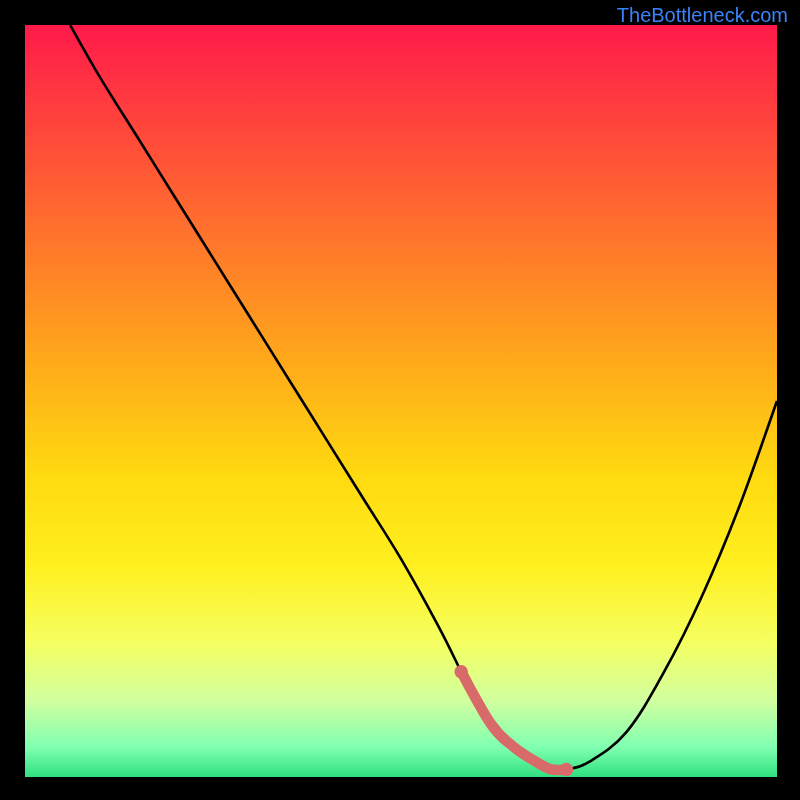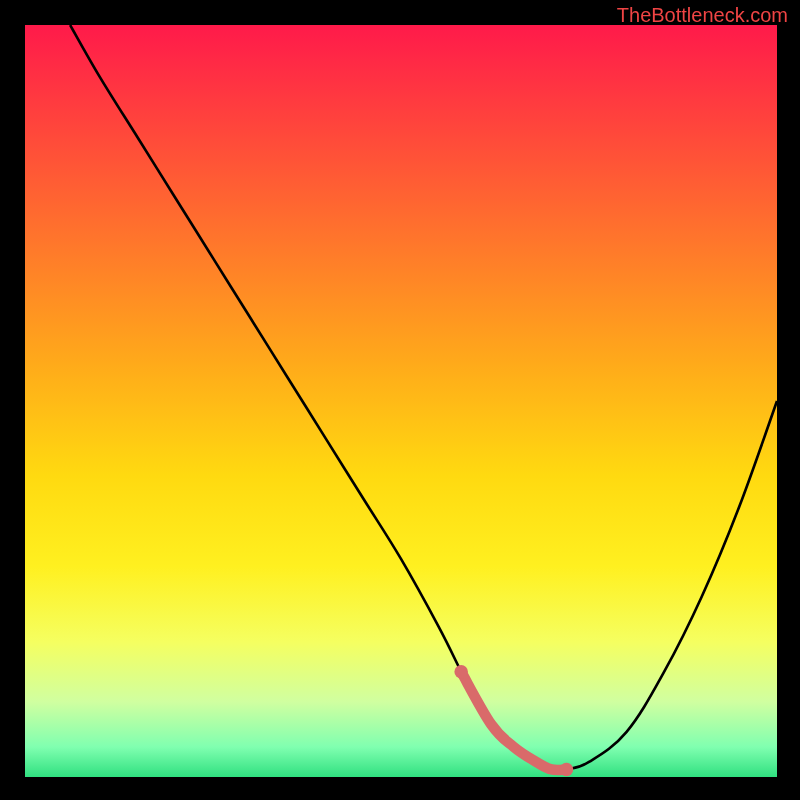--- a/index.html
+++ b/index.html
@@ -8,21 +8,21 @@
     height: 800px;
     background: #000;
     position: relative;
     overflow: hidden;
     font-family: Arial, sans-serif;
   }
   .watermark {
     position: absolute;
     top: 4px;
     right: 12px;
-    color: #ef4444;
+    color: #3b82f6;
     font-size: 20px;
     font-weight: 500;
     z-index: 10;
   }
   .plot-area {
     position: absolute;
     left: 25px;
     top: 25px;
     width: 752px;
     height: 752px;

